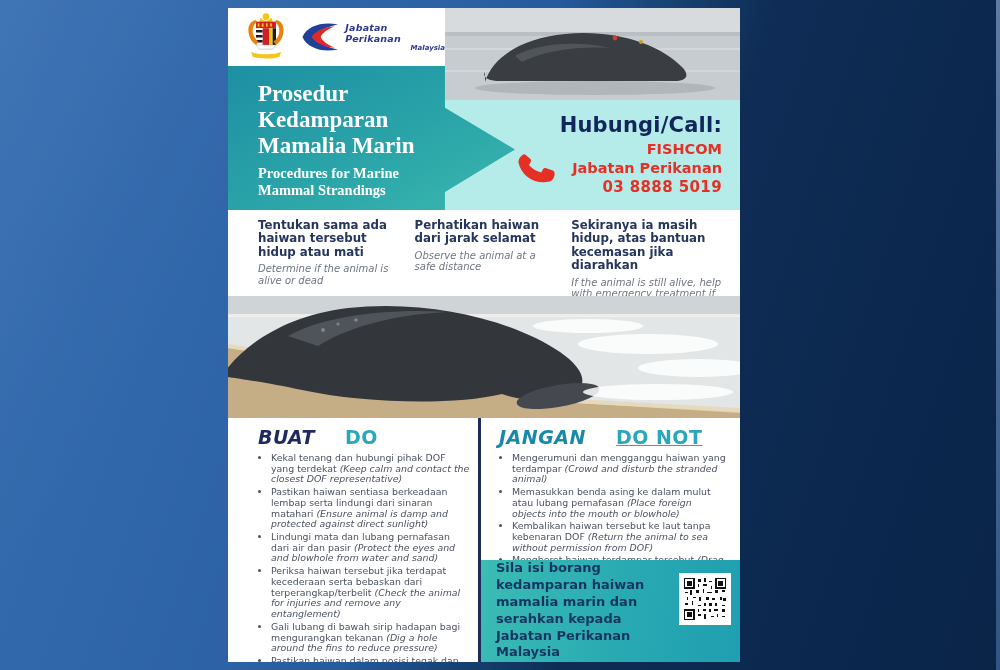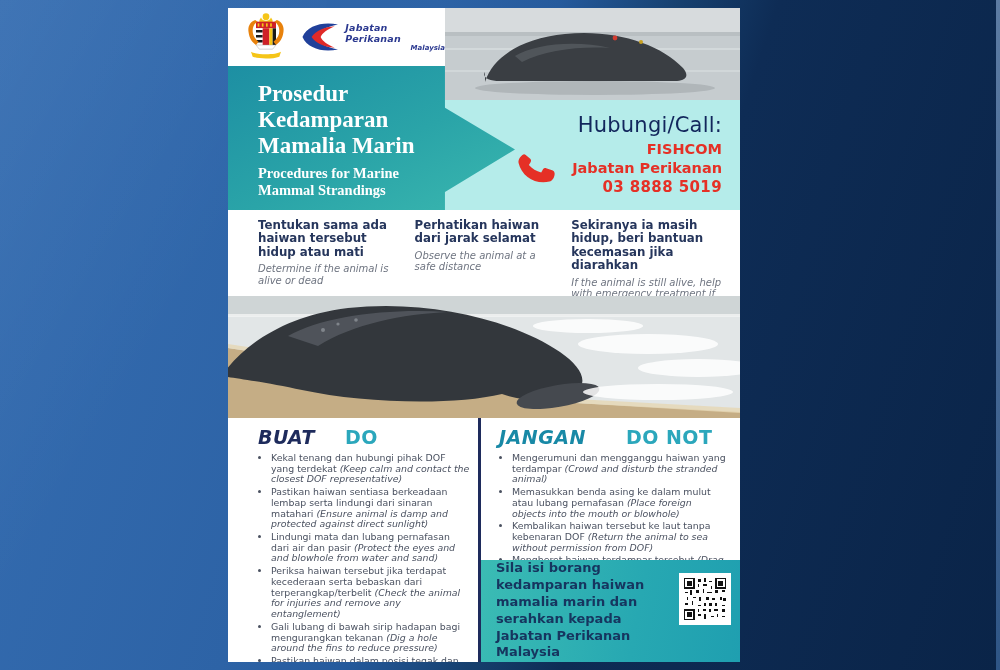--- a/index.html
+++ b/index.html
@@ -28,21 +28,21 @@
   .title-block { position:absolute; left:0; top:58px; width:287px; height:144px; z-index:3;
     background:linear-gradient(155deg,#1d8fa3 0%,#2aa4a8 55%,#3ab7af 100%);
     clip-path:polygon(0 0,75.6% 0,75.6% 29%,100% 58%,75.6% 87.5%,75.6% 100%,0 100%);
     padding:15px 0 0 30px;font-family:Liberation Serif, serif; }
   .title-ms { color:#fff; font-size:23px; font-weight:bold; line-height:1.12; width:185px; }
   .title-en { color:#fff; font-size:14.5px; font-weight:bold; line-height:1.18; width:185px; margin-top:7px; }
 
   
   .contact-block { position:absolute; left:217px; top:92px; width:295px; height:110px; z-index:2;
     background:#b5ecea; text-align:right; padding:13px 18px 0 0; }
-  .contact-label { font-size:21px; font-weight:normal; color:#12265c; letter-spacing:.2px; }
+  .contact-label { font-size:21px; font-weight:bold; color:#12265c; letter-spacing:.2px; }
   .contact-lines { margin-top:3px; color:#e53026; font-weight:bold; font-size:14.5px; line-height:1.3; }
   .contact-lines .big { font-size:15px; letter-spacing:.4px; }
   .phone-icon { position:absolute; left:72px; top:48px; transform:rotate(-14deg); }
 
   
   .steps { position:absolute; left:0; top:202px; width:512px; height:86px; background:#fff;
     display:flex; gap:13px; padding:9px 18px 0 30px; }
   .step { flex:1; }
   .step:last-child { flex:1.05; }
   .step-ms { font-size:11.8px; font-weight:bold; color:#26365c; line-height:1.14; }
@@ -53,21 +53,21 @@
 
   
   .lists { position:absolute; left:0; top:410px; width:512px; height:244px; background:#fff; }
   .col-do { position:absolute; left:0; top:0; width:250px; height:244px; padding:8px 8px 0 30px; overflow:hidden; }
   .col-divider { position:absolute; left:250px; top:0; width:3px; height:244px; background:#1e2b5c; }
   .col-dont { position:absolute; left:253px; top:0; width:259px; height:142px; padding:8px 12px 0 18px; overflow:hidden; }
   .list-head { display:flex; align-items:baseline; }
   .h-ms { font-size:19px; font-weight:bold; color:#1e2b5c; letter-spacing:.5px;font-style:italic; }
   .h-ms.teal { color:#1889a6; }
   .h-en { font-size:19px; font-weight:bold; color:#2ba7bc; letter-spacing:.5px; margin-left:30px; }
-  .col-dont .h-en { margin-left:40px; }
+  .col-dont .h-en { margin-left:30px;text-decoration:underline; }
   ul.blist { list-style:disc; margin:5px 0 0 0; padding-left:13px; }
   ul.blist li { font-size:9.4px; line-height:1.14; color:#4a5160; margin-bottom:2px; }
   ul.blist li i { color:#4a5160;text-align:center; }
 
   
   .footer-box { position:absolute; left:253px; top:142px; width:259px; height:102px;
     background:linear-gradient(100deg,#3bbcb4 0%,#27a8b2 60%,#1f9fb0 100%);
     padding:0 10px 0 15px; }
   .footer-ms { font-size:13px; font-weight:bold; color:#16355f; line-height:1.3; width:178px; }
   .qr { position:absolute; right:9px; top:13px; width:52px; height:52px; background:#fff; padding:3px; }
@@ -154,21 +154,21 @@
     <div class="steps">
       <div class="step">
         <div class="step-ms">Tentukan sama ada haiwan tersebut hidup atau mati</div>
         <div class="step-en">Determine if the animal is alive or dead</div>
       </div>
       <div class="step">
         <div class="step-ms">Perhatikan haiwan dari jarak selamat</div>
         <div class="step-en">Observe the animal at a safe distance</div>
       </div>
       <div class="step">
-        <div class="step-ms">Sekiranya ia masih hidup, beri bantuan kecemasan jika diarahkan</div>
+        <div class="step-ms">Sekiranya ia masih hidup, atas bantuan kecemasan jika diarahkan</div>
         <div class="step-en">If the animal is still alive, help with emergency treatment if directed</div>
       </div>
     </div>
 
     <div class="photo-main">
       <svg width="512" height="122" viewBox="0 0 512 122" preserveAspectRatio="none">
         <rect width="512" height="122" fill="#e2e6e7"></rect>
         <rect width="512" height="20" fill="#cfd5d6"></rect>
         <rect y="18" width="512" height="3" fill="#f2f4f4" opacity=".8"></rect>
         <path d="M0 52 190 80 330 106 512 116v6H0z" fill="#c5ad85"></path>

